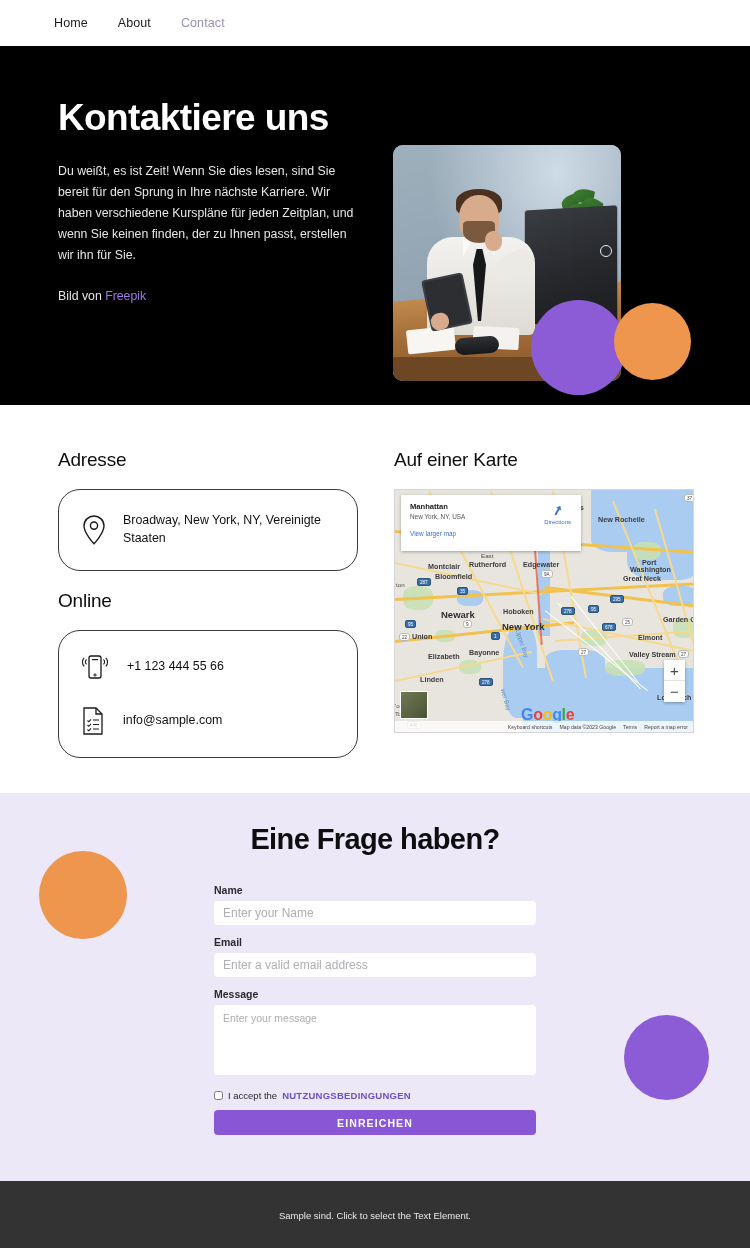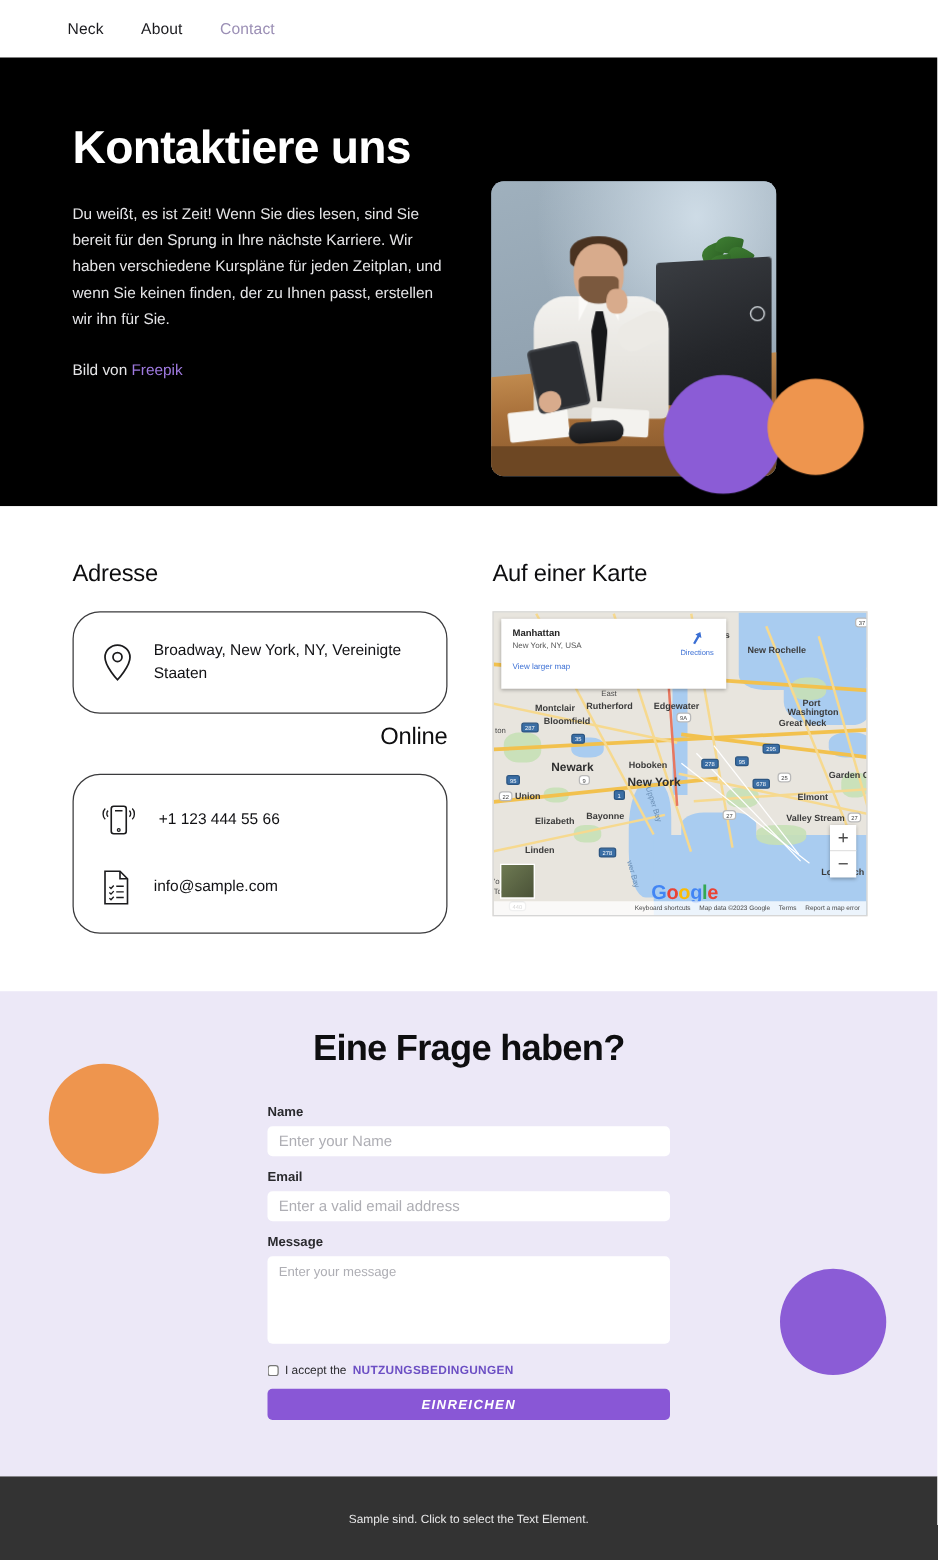--- a/index.html
+++ b/index.html
@@ -200,21 +200,21 @@
   }
   .card.addr { padding: 22px 22px; }
   .crow { display: flex; align-items: center; gap: 16px; }
   .crow-text {
     font-size: 12.4px;
     font-weight: 400;
     color: #111114;
     line-height: 1.45;
   }
   .icon-wrap { flex: 0 0 auto; display: flex; align-items: center; justify-content: center; }
-  .mt24 { margin-top: 8px; text-align: right; }
+  .mt24 { margin-top: 19px; }
 
   
   .map {
     position: relative;
     width: 300px;
     height: 244px;
     border: 1px solid #d6d6d6;
     overflow: hidden;
     background: #e9e6df;
   }
@@ -355,40 +355,39 @@
     height: 25px;
     background: #8957d6;
     border: none;
     border-radius: 4px;
     color: #fff;
     font-size: 10.5px;
     font-weight: 700;
     letter-spacing: 1.1px;
     cursor: pointer;
     font-family: "Liberation Sans", sans-serif;
-    font-style: italic;
   }
   .form-orange { left: 39px; top: 878px; width: 88px; height: 88px; }
   .form-purple { left: 624px; top: 1042px; width: 85px; height: 85px; }
 
   
   .footer {
     background: #333333;
     height: 68px;
     display: flex;
     align-items: center;
     justify-content: center;
   }
   .footer-text { color: #e9e9ea; font-size: 9.5px; }
 </style>
 </head>
 <body>
 
 <div class="nav">
-  <a class="nav-link">Neck</a>
+  <a class="nav-link">Home</a>
   <a class="nav-link">About</a>
   <a class="nav-link active">Contact</a>
 </div>
 
 <div class="hero" style="background: rgb(0, 0, 0);">
   <div class="hero-inner">
     <div class="hero-left">
       <h1 class="hero-title">Kontaktiere uns</h1>
       <p class="hero-text">Du weißt, es ist Zeit! Wenn Sie dies lesen, sind Sie bereit für den Sprung in Ihre nächste Karriere. Wir haben verschiedene Kurspläne für jeden Zeitplan, und wenn Sie keinen finden, der zu Ihnen passt, erstellen wir ihn für Sie.</p>
       <div class="hero-credit">

